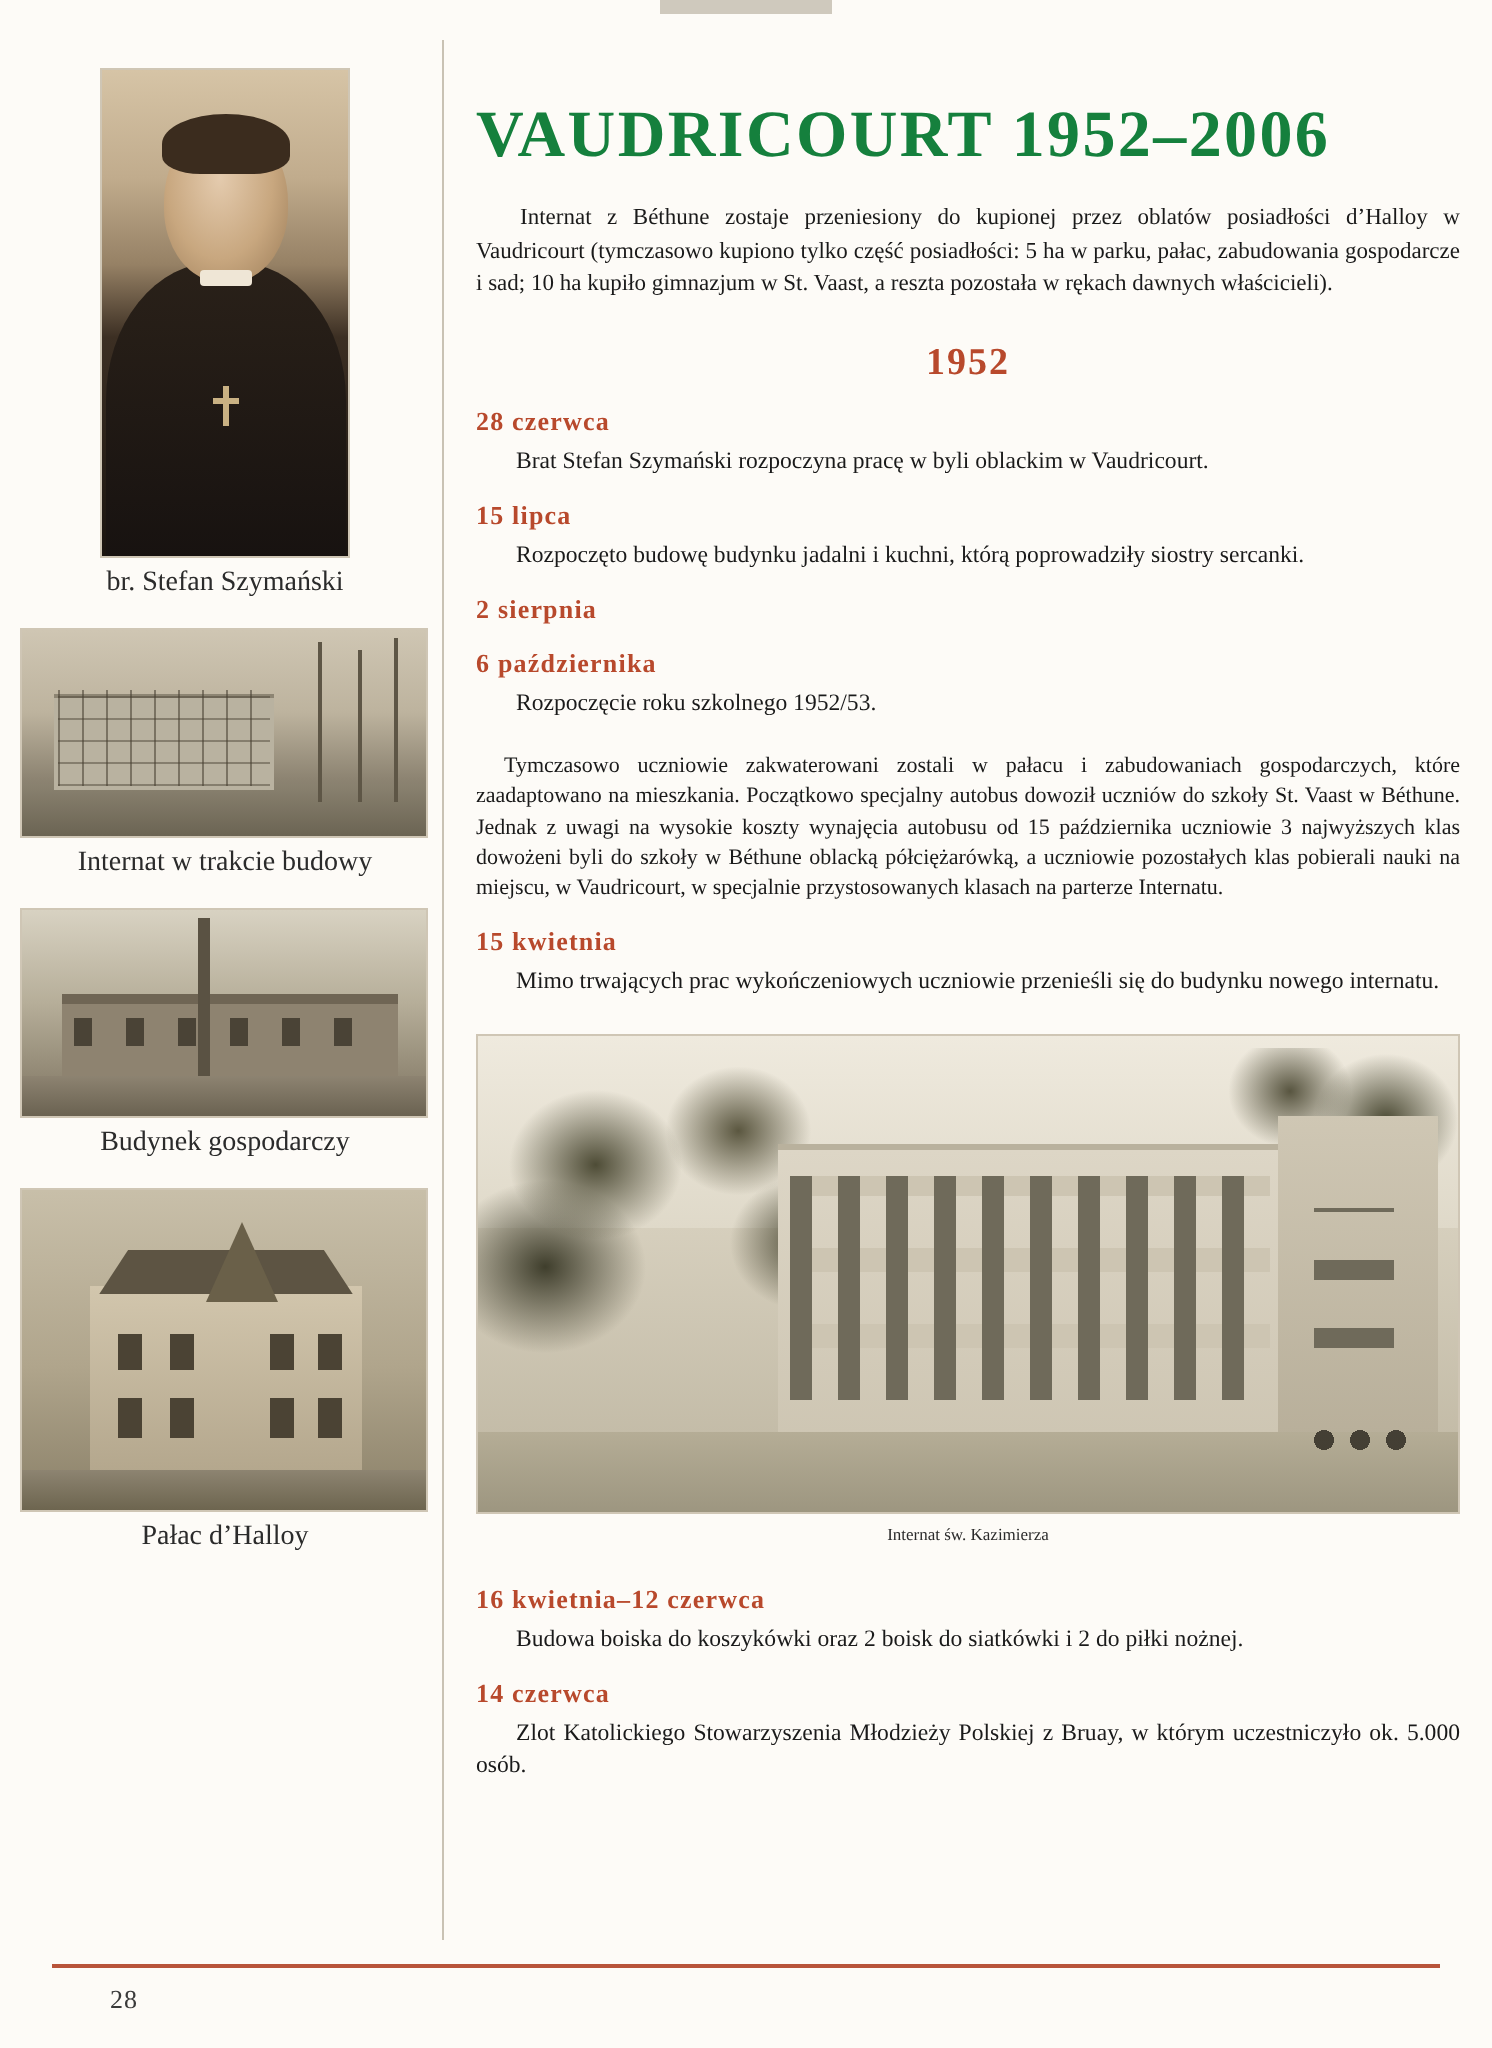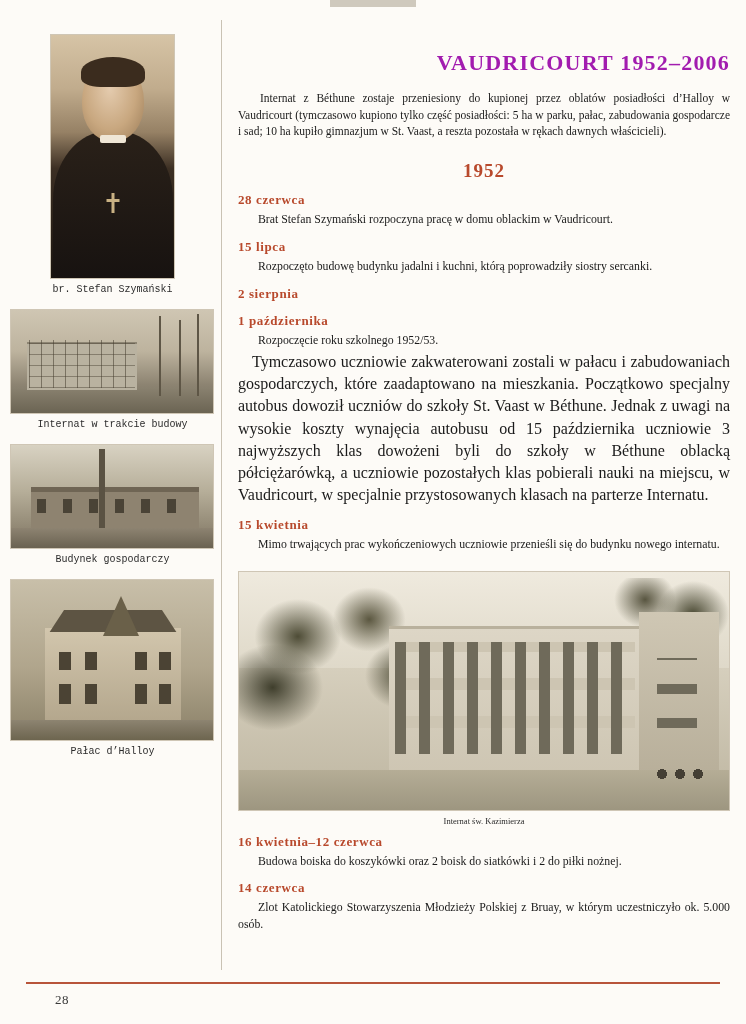--- a/index.html
+++ b/index.html
@@ -72,24 +72,24 @@
     margin-bottom: 14px;
     text-align: center;
   }
   .photo {
     position: relative;
     overflow: hidden;
     border: 1px solid #cfc6b5;
     box-sizing: border-box;
   }
   .caption {
-    font-size: 10px;
+    font-size: 14px;
     color: #2b2b2b;
     margin-top: 5px;
-    font-family: Liberation Mono, monospace;
+    font-family: Liberation Serif, serif;
   }
 
   
   .p-portrait {
     width: 125px;
     height: 245px;
     margin: 0 auto;
     background:
       radial-gradient(ellipse 60px 55px at 50% 24%, #c0a183 0%, #9b7f63 55%, #6d573f 100%),
       linear-gradient(180deg, #b9a municipal 0%, #8d795d 100%);
@@ -280,25 +280,25 @@
 
   
   .right-col {
     position: absolute;
     left: 238px;
     top: 50px;
     width: 492px;
   }
   h1.doc-title {
     font-family: "Liberation Serif", serif;
-    font-size: 22px;
+    font-size: 33px;
     font-weight: bold;
-    color: #a21caf;
+    color: #15803d;
     letter-spacing: 1.2px;
-    text-align: right;
+    text-align: left;
     margin: 0 0 14px 0;
   }
   .intro {
     font-size: 11.5px;
     line-height: 1.45;
     text-align: justify;
     margin: 0 0 20px 0;
     text-indent: 22px;
   }
   h2.year {
@@ -321,29 +321,29 @@
     margin-bottom: 3px;
     font-family: "Liberation Serif", serif;
   }
   .entry-text {
     font-size: 11.8px;
     line-height: 1.42;
     text-align: justify;
     text-indent: 20px;
   }
   .entry-text.small {
-    font-size: 16px;
+    font-size: 11px;
     line-height: 1.38;
     text-indent: 14px;
-    margin-top: 3px;
+    margin-top: 17px;
   }
 
   
   .school-block {
-    margin: 18px 0 8px 0;
+    margin: 18px 0 20px 0;
     text-align: center;
   }
   .p-school {
     position: relative;
     width: 492px;
     height: 240px;
     border: 1px solid #cfc6b5;
     box-sizing: border-box;
     overflow: hidden;
     background: linear-gradient(180deg, #e9e4d6 0%, #d6cfbd 40%, #bdb5a0 100%);
@@ -502,34 +502,34 @@
   <div class="right-col">
 
     <h1 class="doc-title">VAUDRICOURT 1952–2006</h1>
 
     <p class="intro">Internat z Béthune zostaje przeniesiony do kupionej przez oblatów posiadłości d’Halloy w Vaudricourt (tymczasowo kupiono tylko część posiadłości: 5 ha w parku, pałac, zabudowania gospodarcze i sad; 10 ha kupiło gimnazjum w St. Vaast, a reszta pozostała w rękach dawnych właścicieli).</p>
 
     <h2 class="year">1952</h2>
 
     <div class="entry">
       <div class="entry-date">28 czerwca</div>
-      <div class="entry-text">Brat Stefan Szymański rozpoczyna pracę w domu oblackim w Vaudricourt.</div>
+      <div class="entry-text">Brat Stefan Szymański rozpoczyna pracę w byli oblackim w Vaudricourt.</div>
     </div>
 
     <div class="entry">
       <div class="entry-date">15 lipca</div>
       <div class="entry-text">Rozpoczęto budowę budynku jadalni i kuchni, którą poprowadziły siostry sercanki.</div>
     </div>
 
     <div class="entry">
       <div class="entry-date">2 sierpnia</div>
     </div>
 
     <div class="entry">
-      <div class="entry-date">1 października</div>
+      <div class="entry-date">6 października</div>
       <div class="entry-text">Rozpoczęcie roku szkolnego 1952/53.</div>
       <div class="entry-text small">Tymczasowo uczniowie zakwaterowani zostali w pałacu i zabudowaniach gospodarczych, które zaadaptowano na mieszkania. Początkowo specjalny autobus dowoził uczniów do szkoły St. Vaast w Béthune. Jednak z uwagi na wysokie koszty wynajęcia autobusu od 15 października uczniowie 3 najwyższych klas dowożeni byli do szkoły w Béthune oblacką półciężarówką, a uczniowie pozostałych klas pobierali nauki na miejscu, w Vaudricourt, w specjalnie przystosowanych klasach na parterze Internatu.</div>
     </div>
 
 
     <div class="entry">
       <div class="entry-date">15 kwietnia</div>
       <div class="entry-text">Mimo trwających prac wykończeniowych uczniowie przenieśli się do budynku nowego internatu.</div>
     </div>
 

